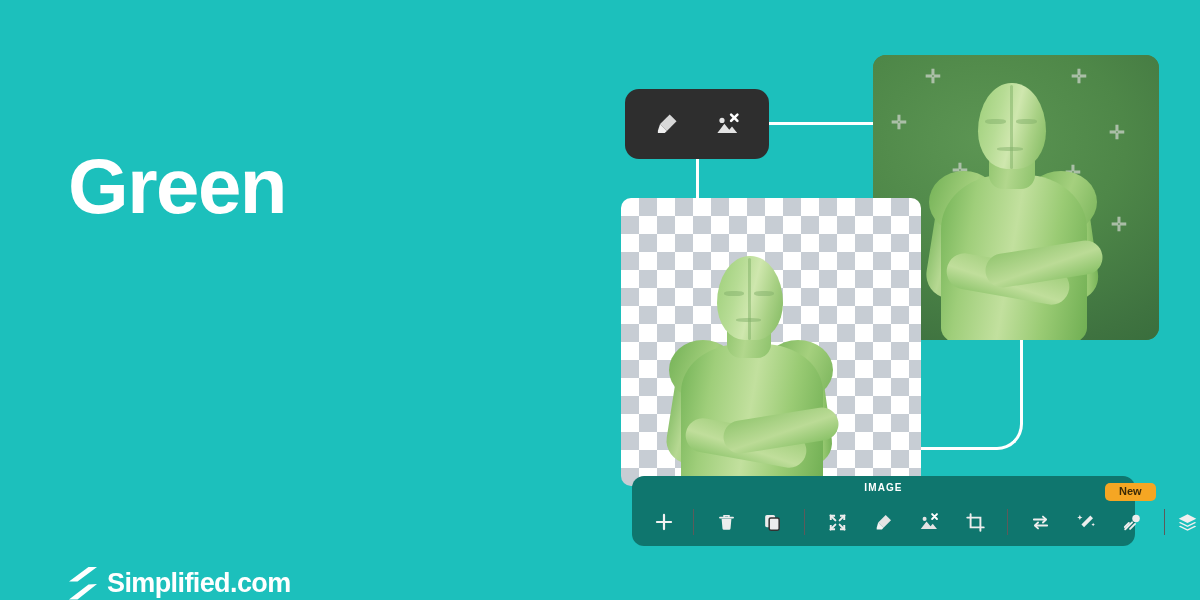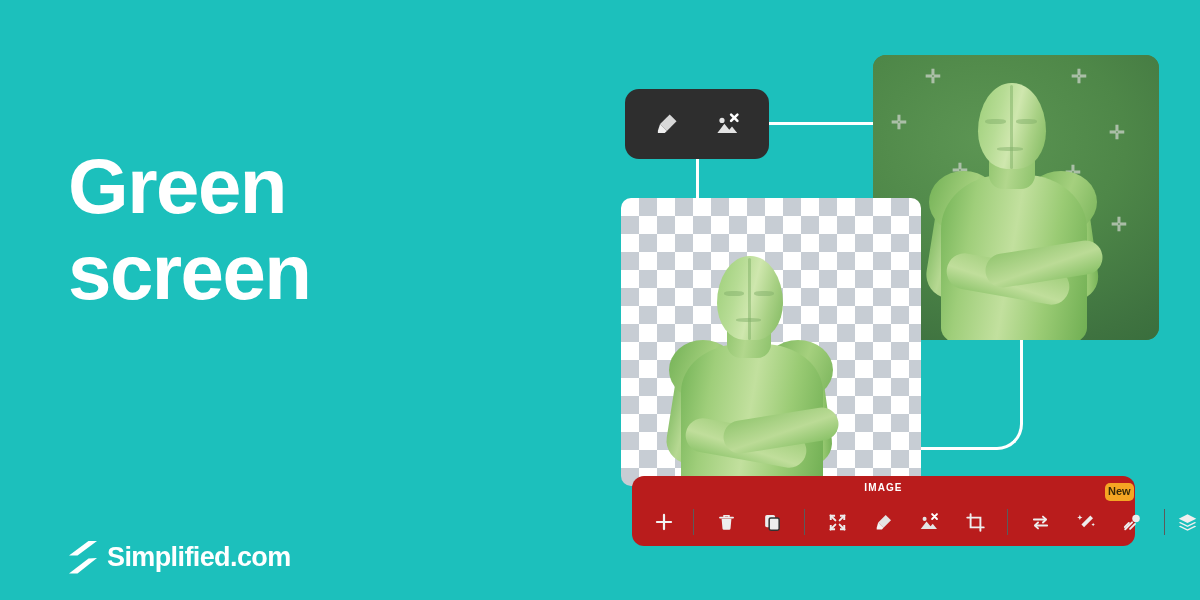--- a/index.html
+++ b/index.html
@@ -18,21 +18,21 @@
     position:absolute; left:68px; top:143px; width:470px;
     color:#ffffff;
     font-size:78px;
     font-weight:bold;
     line-height:86px;
     letter-spacing:-1.5px;
   }
   #headline .hl-line { display:block; white-space:nowrap; }
 
   #brand {
-    position:absolute; left:68px; top:541px;
+    position:absolute; left:68px; top:567px;
     display:flex; align-items:center; gap:9px;
   }
   #brand-mark { width:30px; height:33px; display:block; }
   #brand-name {
     color:#ffffff; font-size:27px; font-weight:bold; letter-spacing:-0.6px;
     line-height:1;
   }
 
   
   #canvas-pane { position:absolute; left:600px; top:0; width:600px; height:600px; }
@@ -123,21 +123,21 @@
     padding:0 12px;
   }
   #top-toolbar .tb-btn {
     width:42px; height:42px; display:flex; align-items:center; justify-content:center;
     cursor:pointer;
   }
 
   
   #bottom-toolbar {
     position:absolute; left:32px; top:476px; width:503px; height:70px;
-    background:#b91c1c; border-radius:12px;
+    background:#0f766e; border-radius:12px;
   }
   #toolbar-caption {
     position:absolute; left:0; right:0; top:6px; text-align:center;
     color:#ffffff; font-size:10px; letter-spacing:1.1px; font-weight:bold;
   }
   #toolbar-row {
     position:absolute; left:0; right:0; top:24px; height:44px;
     display:flex; align-items:center;
   }
   .tool {
@@ -149,36 +149,35 @@
   .tool.spaced { margin:0 3px; }
   .divider {
     width:1px; height:26px; background:#5B5B5B; flex:0 0 auto; margin:0 9px;
   }
   .spacer-lead { width:12px; flex:0 0 auto; }
 
   #new-badge {
     position:absolute; left:-7px; top:-19px;
     background:#F5A623; color:#3A2A06;
     font-size:11px; font-weight:bold;
-    padding:2px 3px 3px; border-radius:5px;
+    padding:2px 14px 3px; border-radius:5px;
     line-height:1.15; white-space:nowrap;
   }
 
   .chev { margin-left:1px; }
 
   svg { display:block; }
 </style>
 </head>
 <body>
 
 <div id="left-pane">
 
   <h1 id="headline">
     <span class="hl-line">Green</span>
-    <span class="hl-line">screen</span>
   </h1>
 
   <div id="brand">
     <svg id="brand-mark" viewBox="0 0 30 33">
       <path d="M20.5 0 H29 L9.5 14.5 H1 Z" fill="#ffffff"></path>
       <path d="M29 17 L9.5 32.5 H1 L20.5 17.5 Z" fill="#ffffff"></path>
     </svg>
     <span id="brand-name">Simplified.com</span>
   </div>
 

